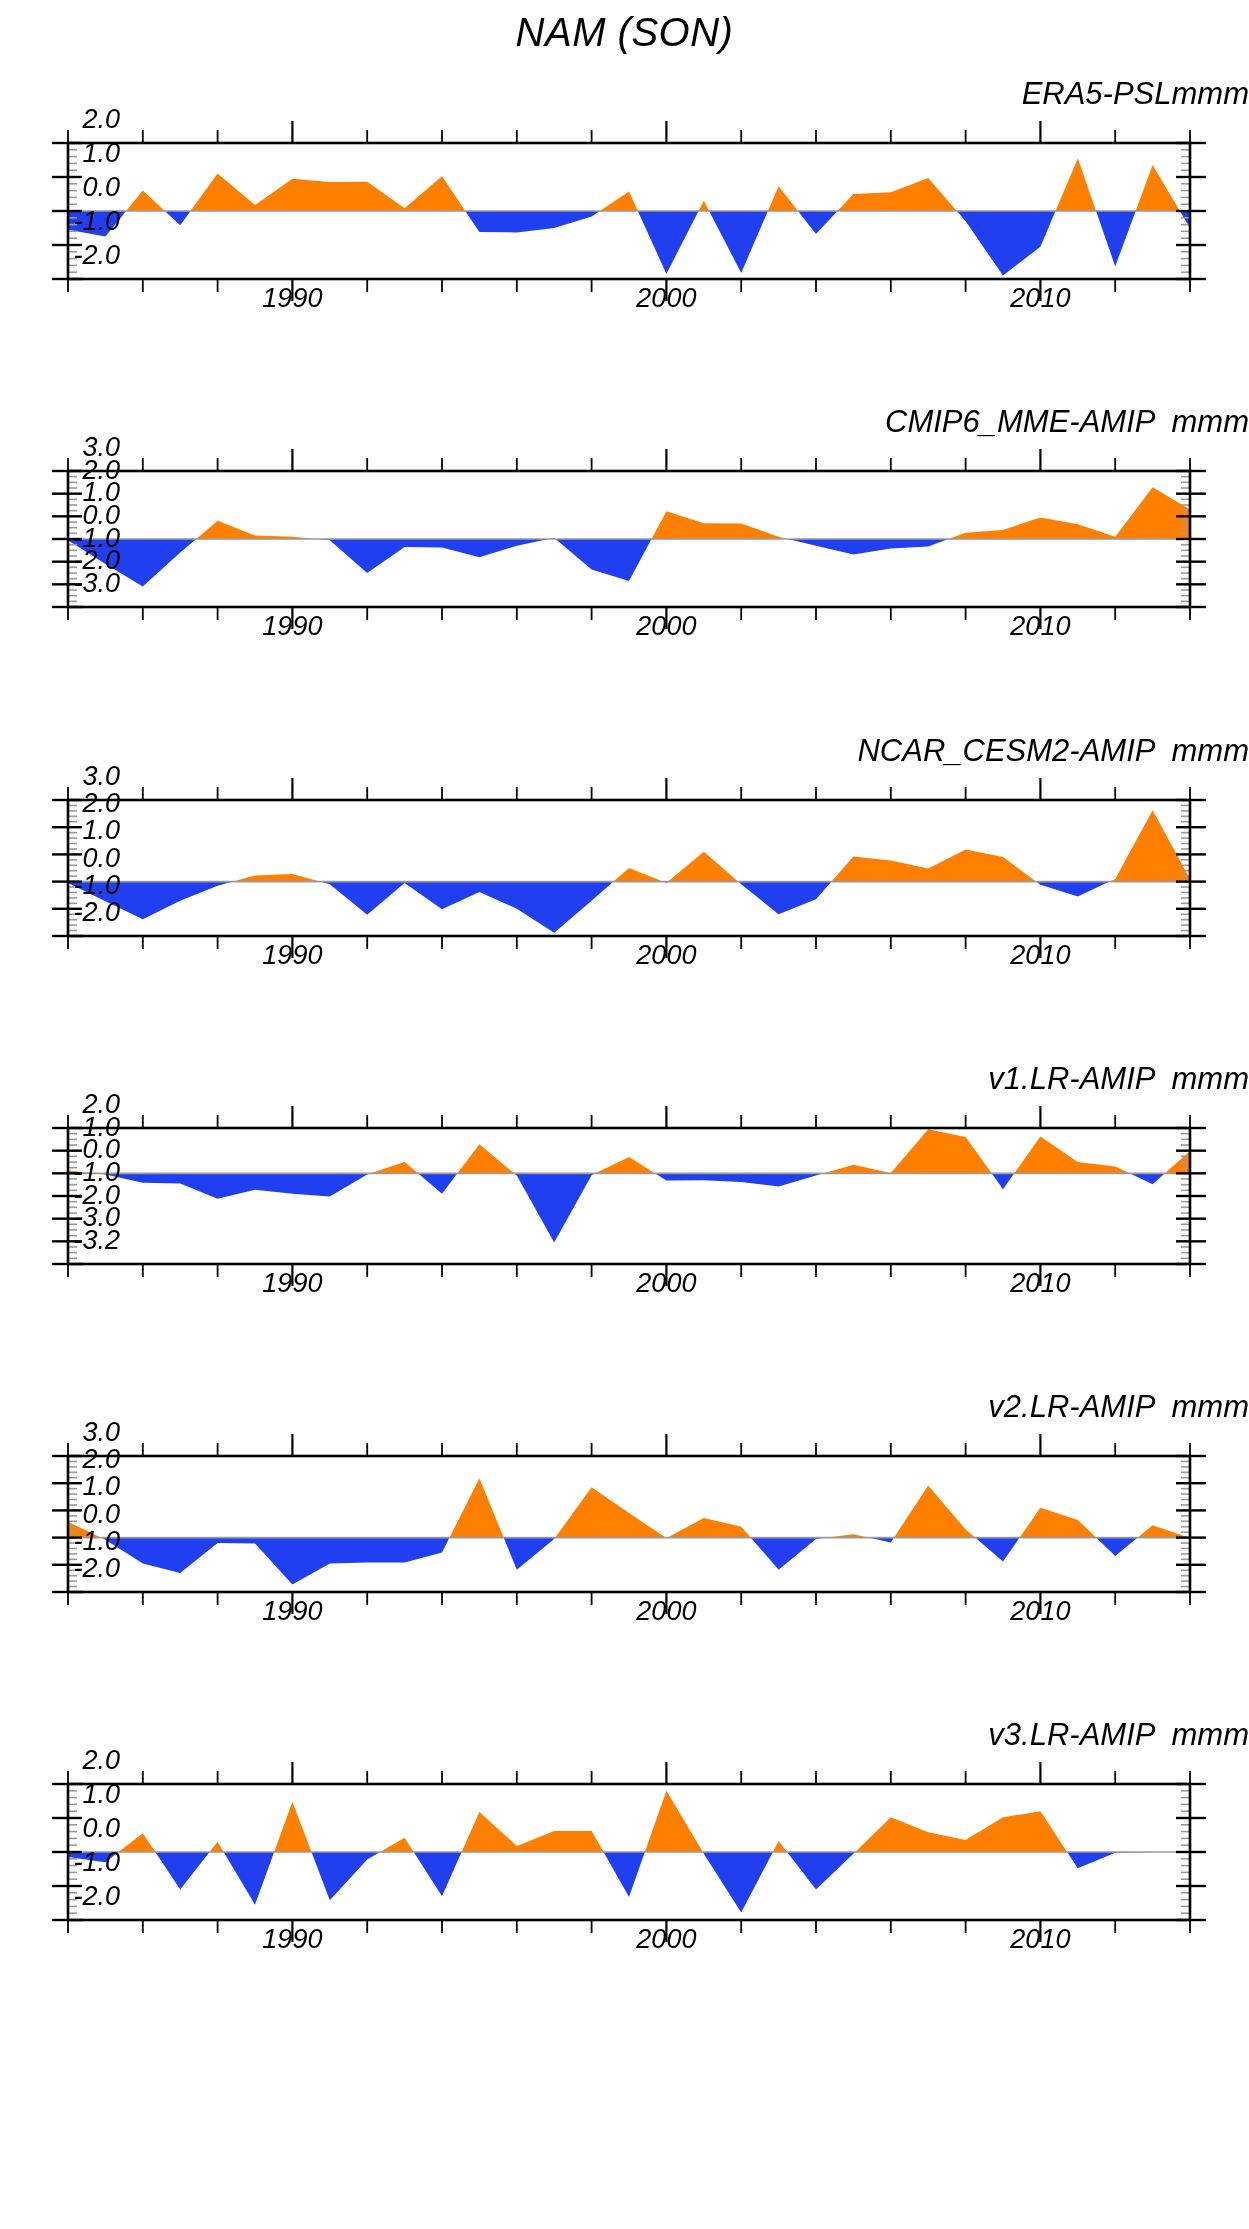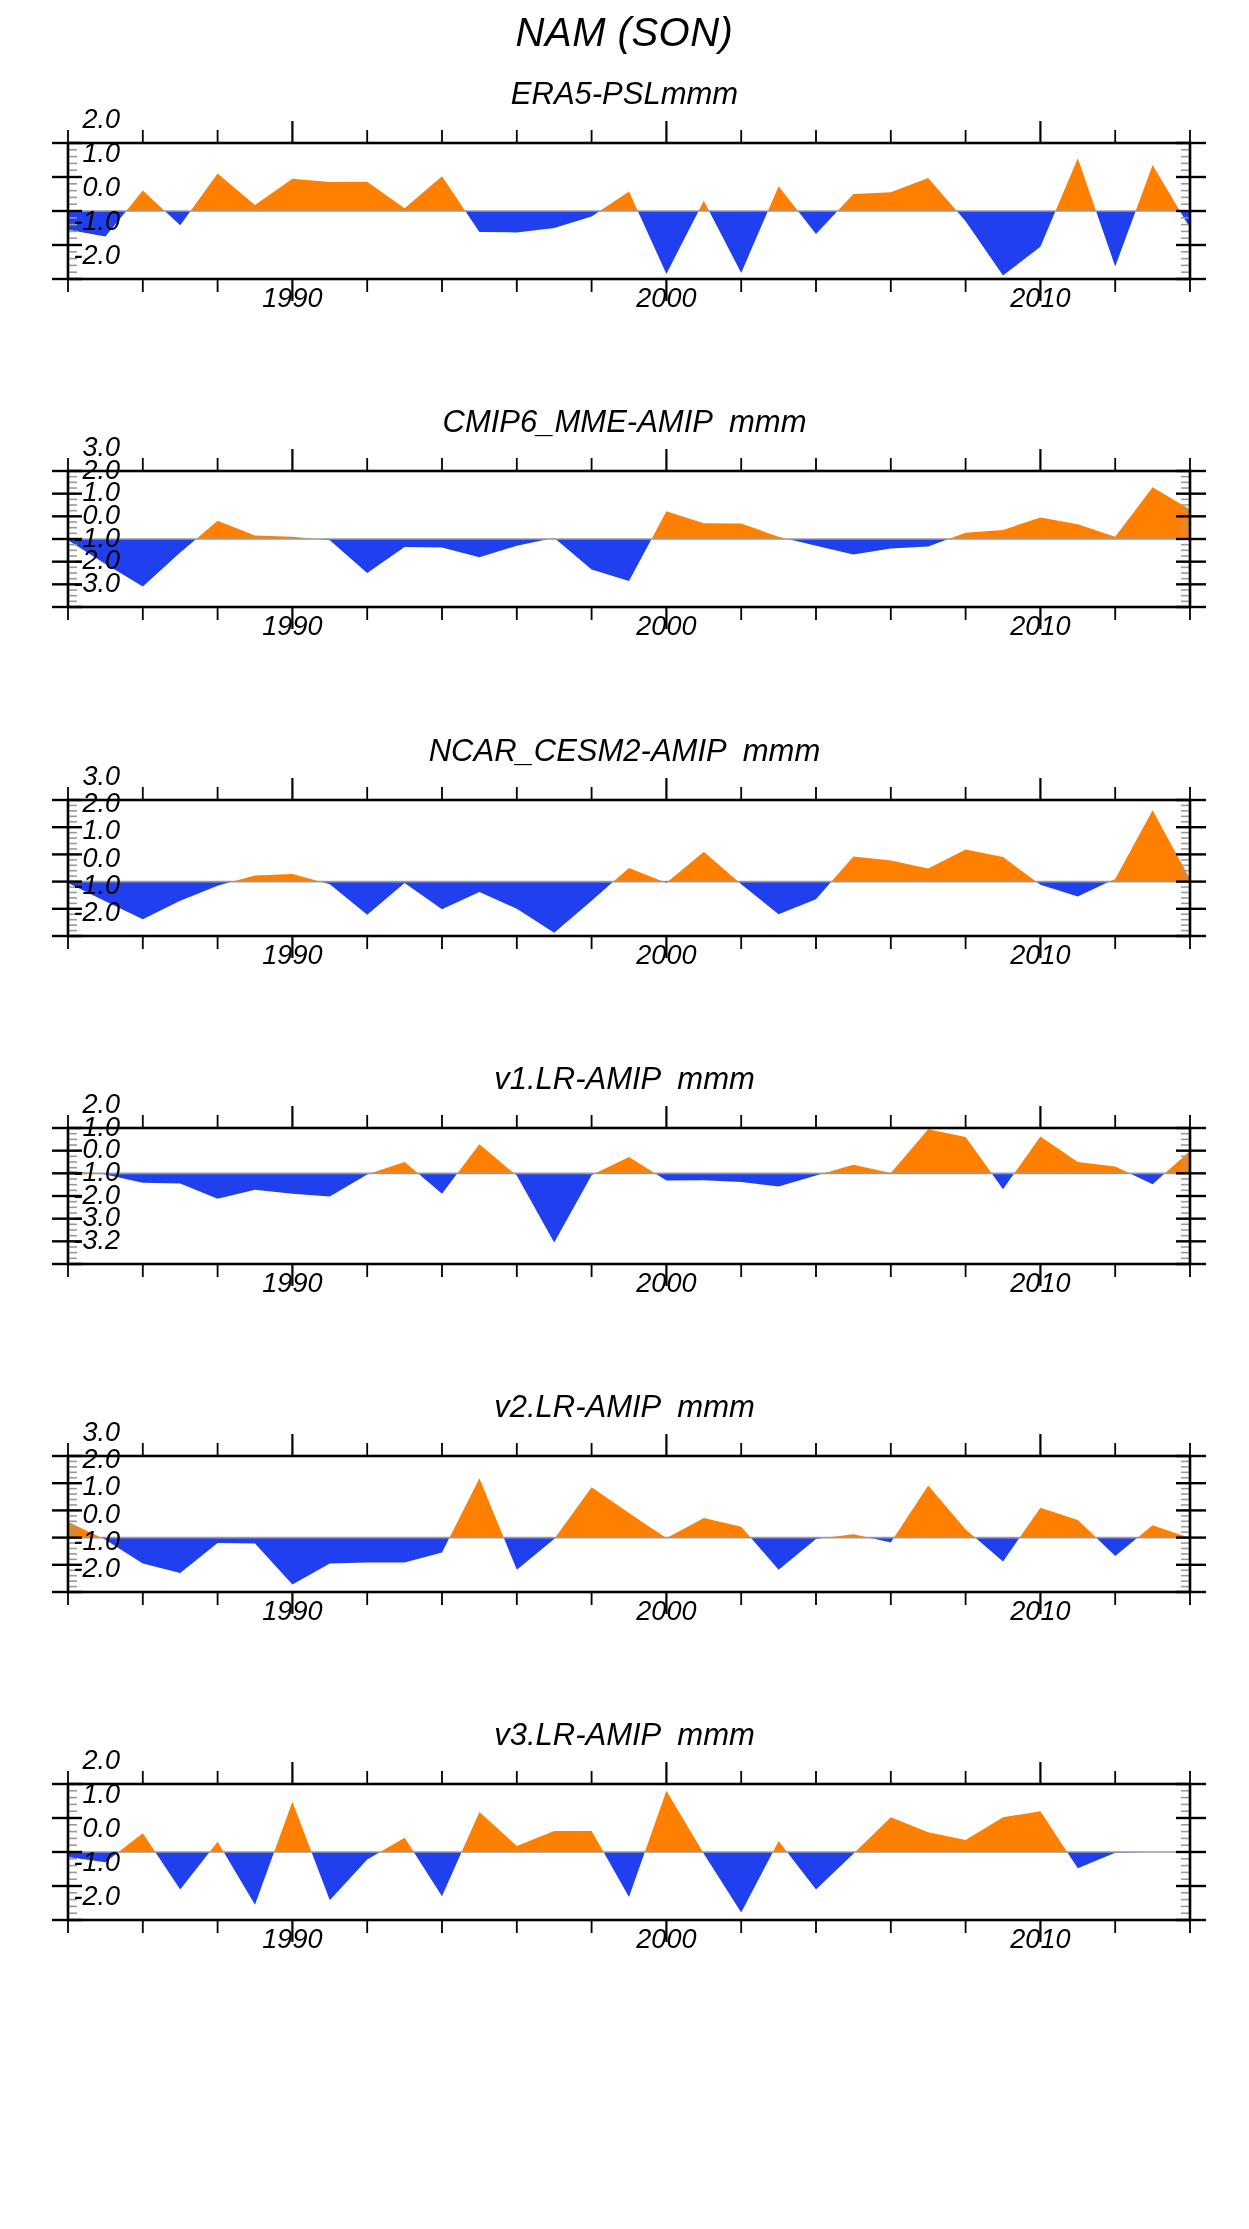--- a/index.html
+++ b/index.html
@@ -6,21 +6,21 @@
   body{width:1249px;height:2229px;font-family:"Liberation Sans", sans-serif;color:#000;}
   #root{position:relative;width:1249px;height:2229px;overflow:hidden;font-style:italic;}
 
   .fig-title{
     position:absolute;left:0;top:10px;width:1249px;text-align:center;
     font-size:40px;letter-spacing:0.5px;color:#000;
   }
 
   .panel{position:absolute;left:0;width:1249px;}
   .panel-title{
-    position:absolute;left:0;top:0;width:1249px;text-align:center;
+    position:absolute;left:0;top:0;width:1249px;text-align:right;
     font-size:31px;color:#000;white-space:pre;
   }
   .plotwrap{position:absolute;left:0;top:0;width:1249px;}
   .plot-svg{display:block;}
   .ylabels{position:absolute;left:0;top:0;width:120px;}
   .ylab{
     position:absolute;right:0;text-align:right;font-size:27px;line-height:27px;
     color:#000;white-space:pre;
   }
   .xlab{

